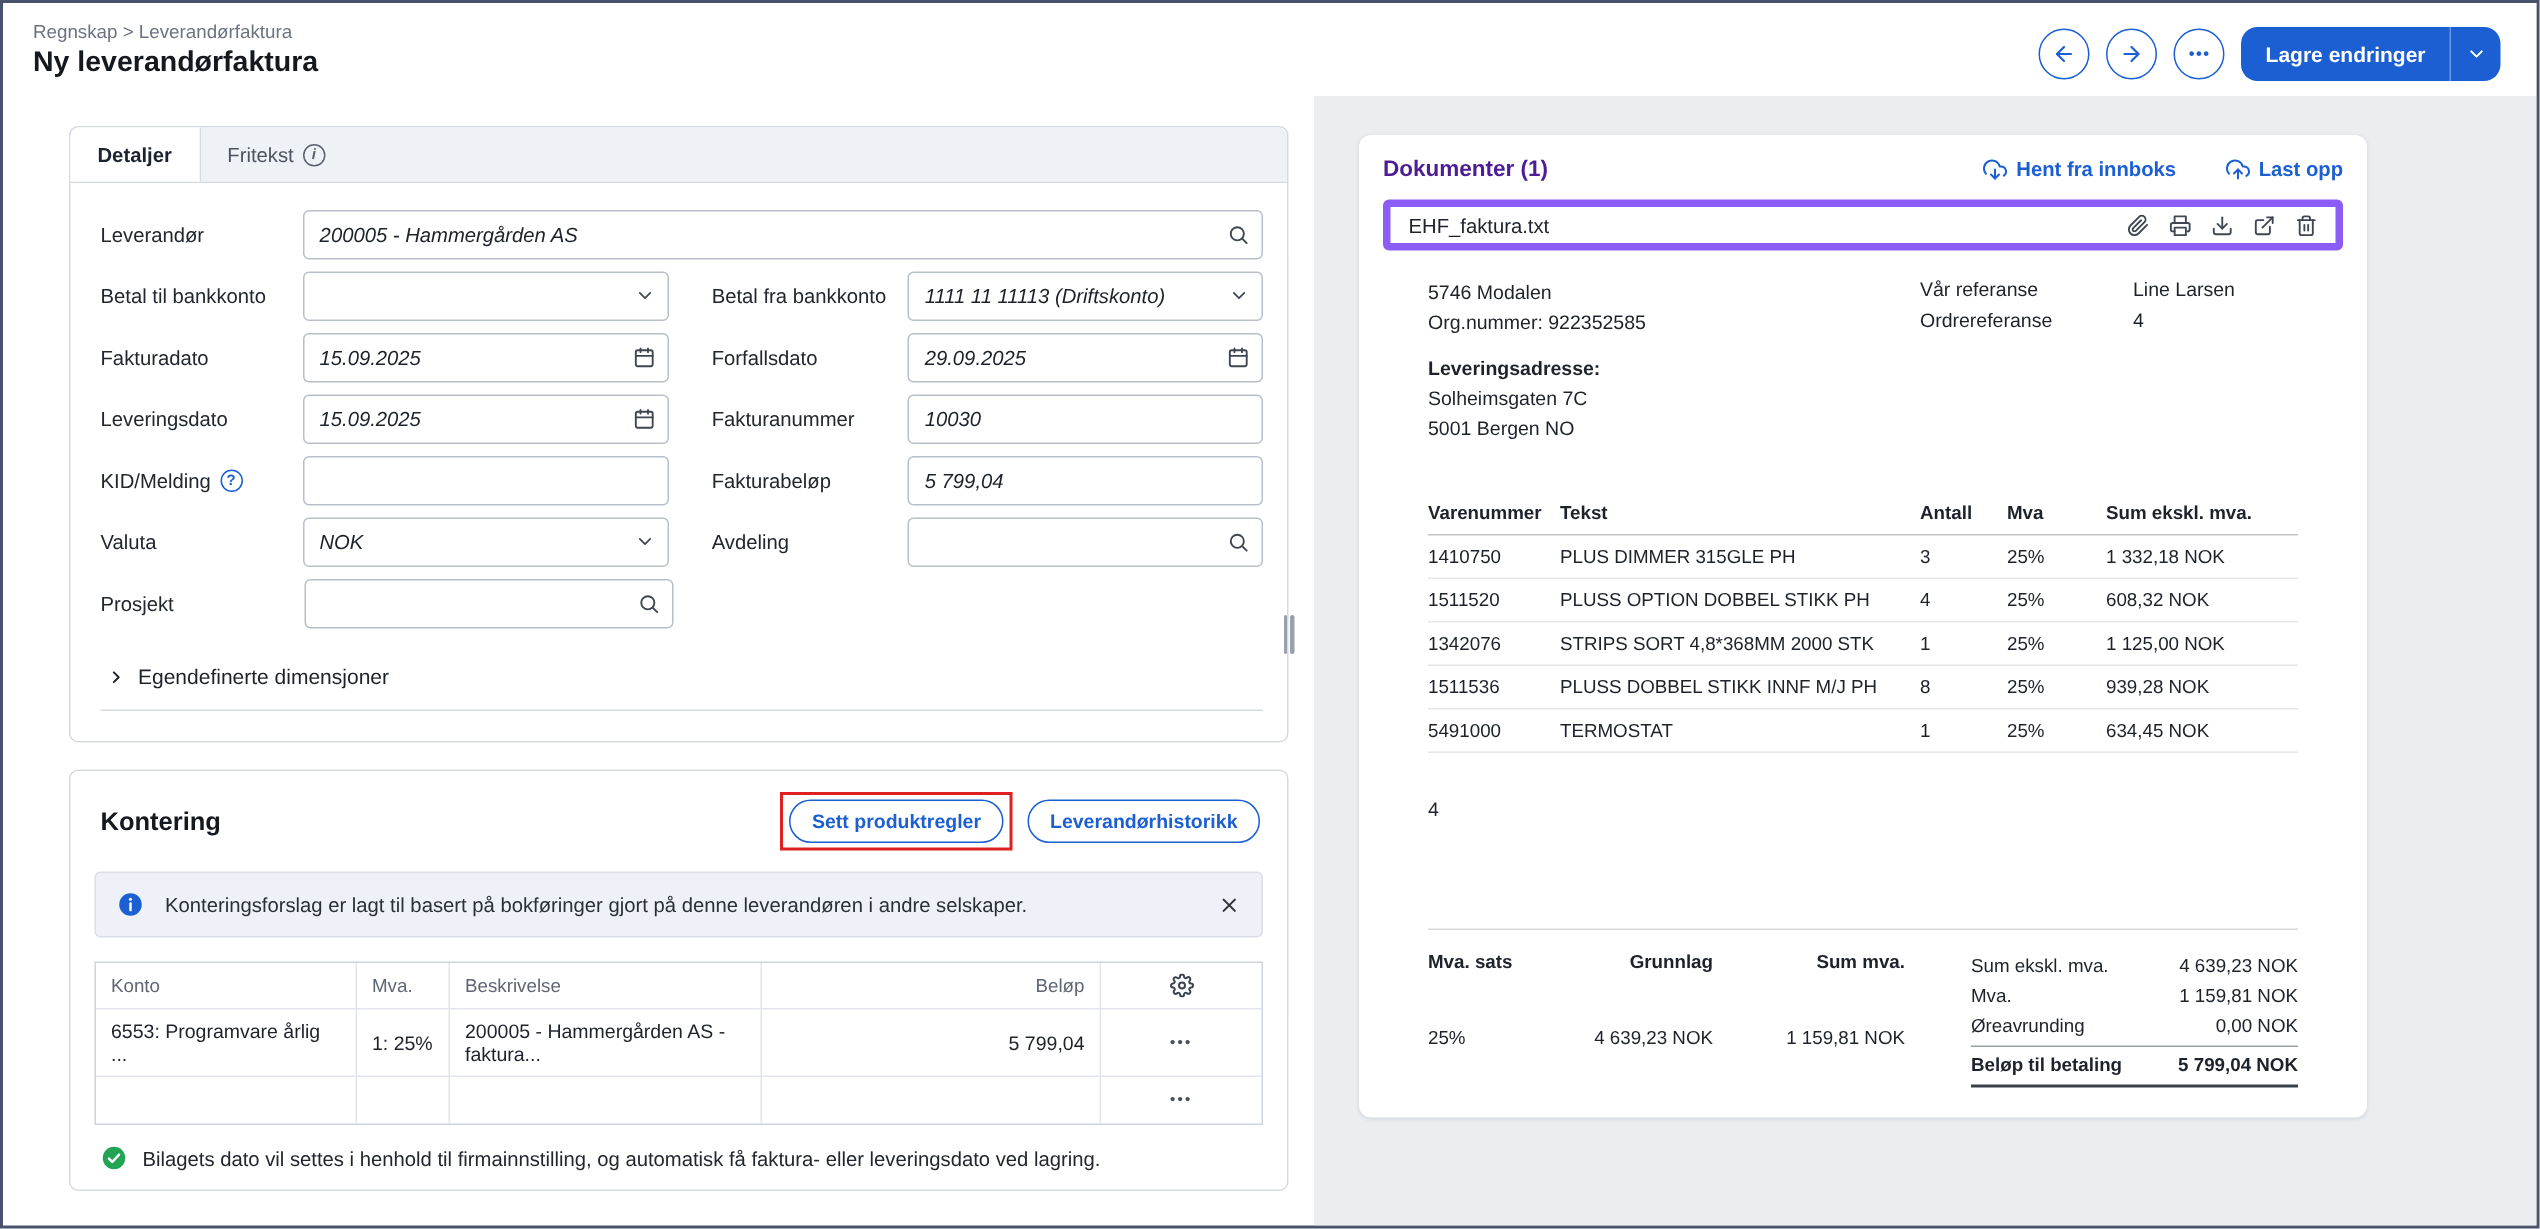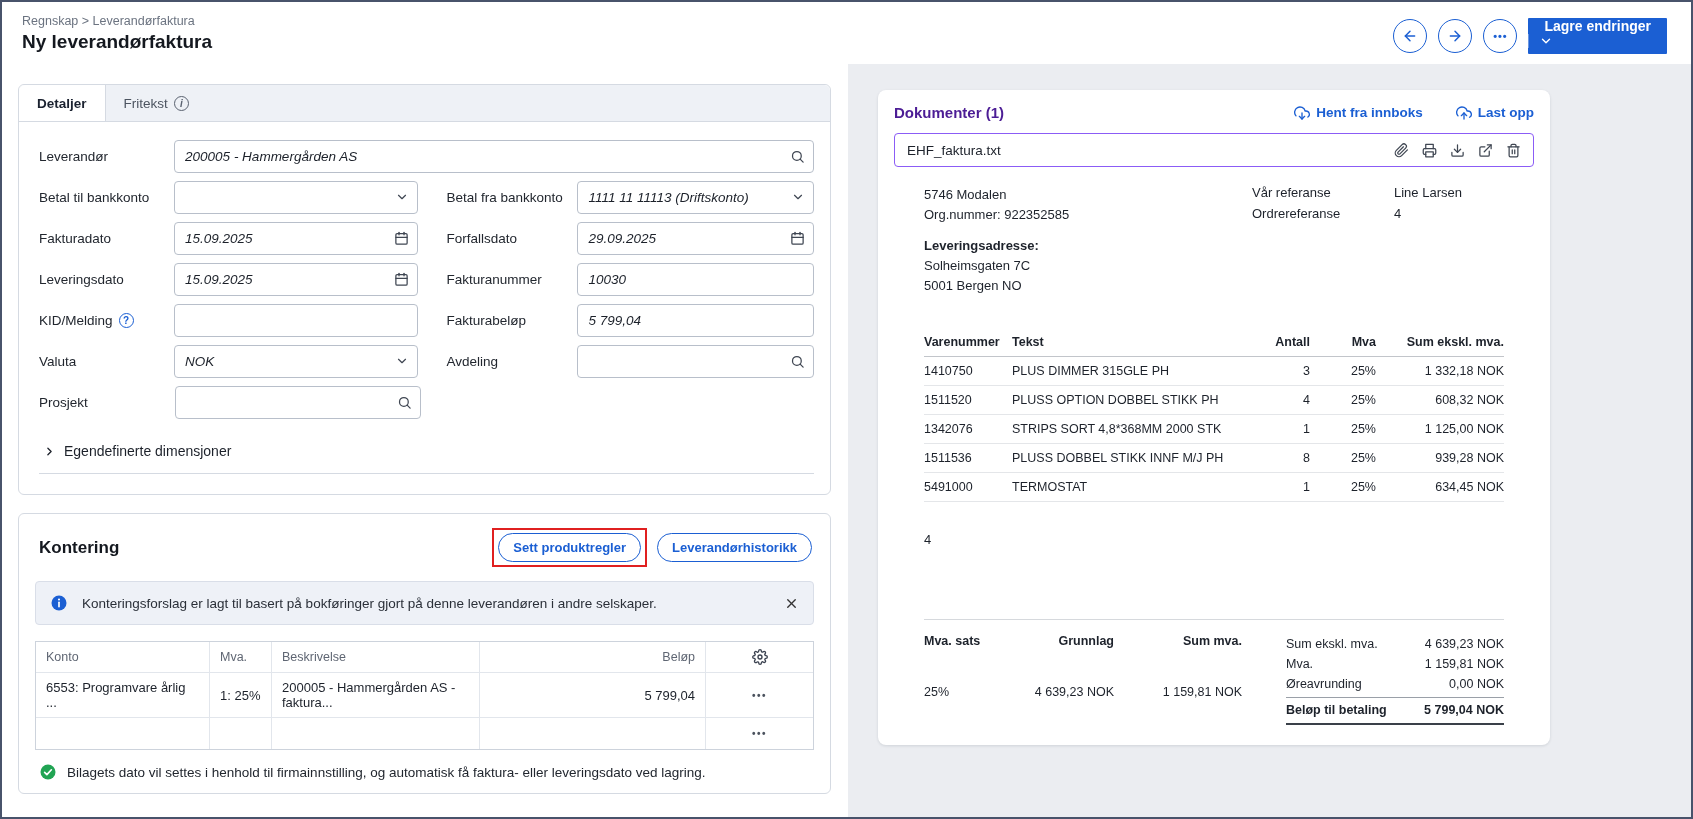--- a/index.html
+++ b/index.html
@@ -10,25 +10,25 @@
     border:2px solid #48536b;
     overflow:hidden;
     color:#1d222b;
   }
   .topbar { height:62px; display:flex; justify-content:space-between; align-items:flex-start; padding:12px 24px 0 20px; background:#fff; }
   .crumb { font-size:12.5px; color:#6b7380; }
   .page-title { font-size:19px; font-weight:bold; color:#14181f; margin-top:3px; }
   .top-actions { display:flex; align-items:center; gap:11px; margin-top:4px; }
   .icbtn { width:34px; height:34px; border-radius:50%; border:1.5px solid #1b5fd3; background:#fff; color:#1b5fd3; display:flex; align-items:center; justify-content:center; cursor:pointer; }
   .icbtn .dots { font-size:11px; letter-spacing:1px; font-weight:bold; }
-  .save-split { display:flex; height:36px; background:#1b5fd3; border-radius:1px; overflow:hidden; color:#fff; cursor:pointer;flex-direction:column; }
+  .save-split { display:flex; height:36px; background:#1b5fd3; border-radius:11px; overflow:hidden; color:#fff; cursor:pointer; }
   .save-main { padding:0 16px; display:flex; align-items:center; font-size:14px; font-weight:bold; }
   .save-caret { width:34px; display:flex; align-items:center; justify-content:center; border-left:1px solid rgba(255,255,255,.35); }
 
-  .main { display:flex; height:753px; position:relative; }
+  .main { display:flex; height:753px; position:relative;padding-left:28px; }
   .left-col { width:846px; padding:20px 0 0 16px; }
   .right-col { flex:1; background:#ebedf1; padding:26px 0 0 30px; position:relative; }
 
   .card { width:813px; border:1px solid #d5dae2; border-radius:6px; background:#fff; }
   .tabbar { display:flex; background:#eef1f6; border-bottom:1px solid #d5dae2; border-radius:6px 6px 0 0; height:37px; }
   .tab { padding:0 18px; display:flex; align-items:center; gap:6px; font-size:13.5px; color:#4c5460; cursor:pointer; }
   .tab.active { background:#fff; color:#1b2230; border-right:1px solid #d5dae2; border-radius:6px 0 0 0; font-weight:bold; }
   .circle-glyph { width:15px; height:15px; border:1.4px solid #5a6270; border-radius:50%; font-size:10px; display:inline-flex; align-items:center; justify-content:center; color:#5a6270; font-style:italic; font-weight:bold; }
   .circle-glyph.blue { border-color:#1b5fd3; color:#1b5fd3; font-style:normal; }
 
@@ -67,36 +67,36 @@
   .knote { display:flex; align-items:center; gap:10px; margin-top:13px; font-size:13.5px; color:#22272f; padding-left:4px; }
 
   .splitter { position:absolute; left:852px; top:338px; width:10px; height:42px; display:flex; align-items:center; justify-content:center; gap:2px; cursor:col-resize; }
   .splitter i { display:block; width:2.5px; height:26px; background:#9aa1ac; border-radius:2px; }
 
   .doc-card { width:672px; height:655px; background:#fff; border-radius:8px; box-shadow:0 1px 3px rgba(20,30,50,.12); padding:14px 16px 0 16px; display:flex; flex-direction:column; }
   .doc-head { display:flex; align-items:center; justify-content:space-between; }
   .doc-title { font-size:15px; font-weight:bold; color:#4c1d95; }
   .doc-links { display:flex; align-items:center; gap:33px; }
   .bluelink { display:flex; align-items:center; gap:6px; color:#1b5fd3; font-size:13.5px; font-weight:bold; cursor:pointer; }
-  .filebar { margin-top:12px; height:34px; border:1px solid #8b5cf6; border-radius:4px; display:flex; align-items:center; padding:0 12px; }
+  .filebar { margin-top:12px; height:34px; border:5px solid #8b5cf6; border-radius:4px; display:flex; align-items:center; padding:0 12px; }
   .filename { font-size:13.5px; color:#1c212a; flex:1; }
   .file-icons { display:flex; align-items:center; gap:13px; color:#3f4652; }
   .file-icons span { display:flex; cursor:pointer; }
 
   .preview { flex:1; padding:18px 30px 0 30px; display:flex; flex-direction:column; font-size:13px; color:#1d222b; overflow:hidden; }
   .addr-row { display:flex; }
   .addr-left div { line-height:1.5; }
   .refs { margin-left:auto; width:252px; display:grid; grid-template-columns:142px 1fr; row-gap:3px; }
   .delivery { margin-top:12px; line-height:1.55; }
   .bold { font-weight:bold; }
 
   .items { margin-top:32px; }
   .irow { display:grid; grid-template-columns:88px 1fr 58px 66px 128px; align-items:center; min-height:29px; border-bottom:1px solid #e4e6e9; font-size:12.5px; }
   .irow.hdr { font-weight:bold; border-bottom:1px solid #c2c5ca; font-size:12.5px; }
-  .irow .r { text-align:right; }
+  .irow .r { text-align:left; }
 
   .pagenum { margin-top:30px; font-size:13px; }
 
   .sum-block { margin-top:auto; padding-bottom:20px; }
   .sum-divider { border-top:1px solid #d6d9dd; margin-bottom:14px; }
   .sum-flex { display:flex; }
   .vat-grid { display:grid; grid-template-columns:62px 112px 112px; column-gap:16px; row-gap:10px; font-size:12.5px; }
   .vat-grid .h { font-weight:bold; }
   .vat-grid .r { text-align:right; }
   .totals { margin-left:auto; width:218px; font-size:12.5px; }

